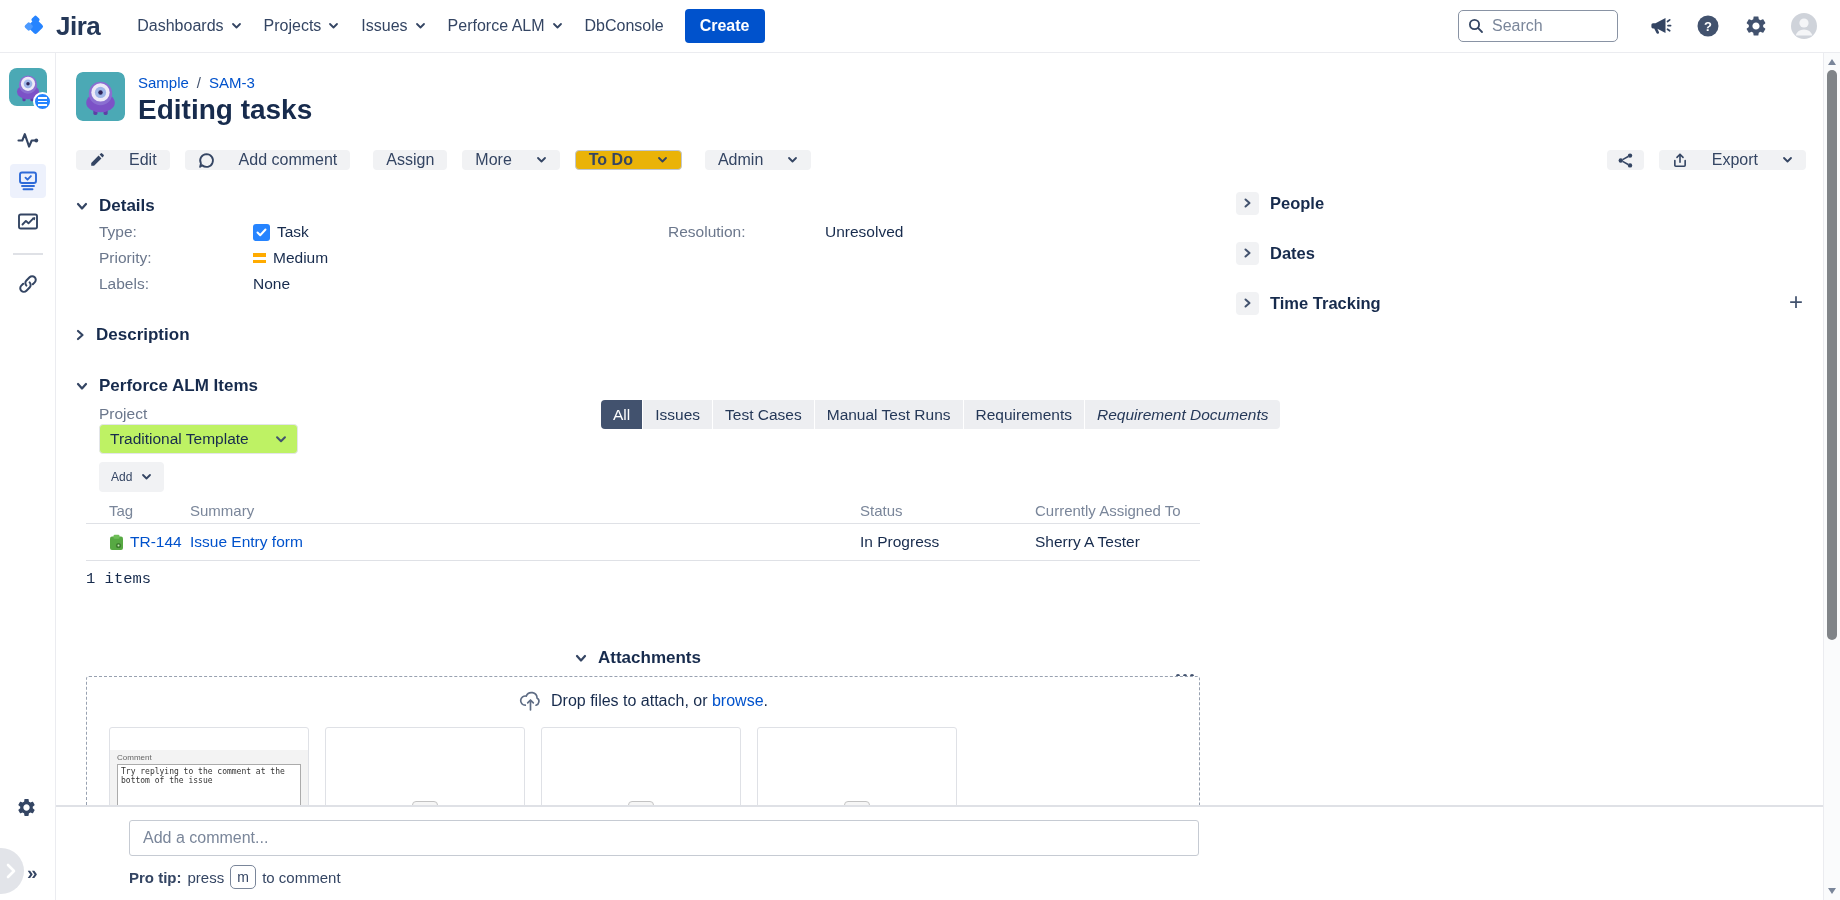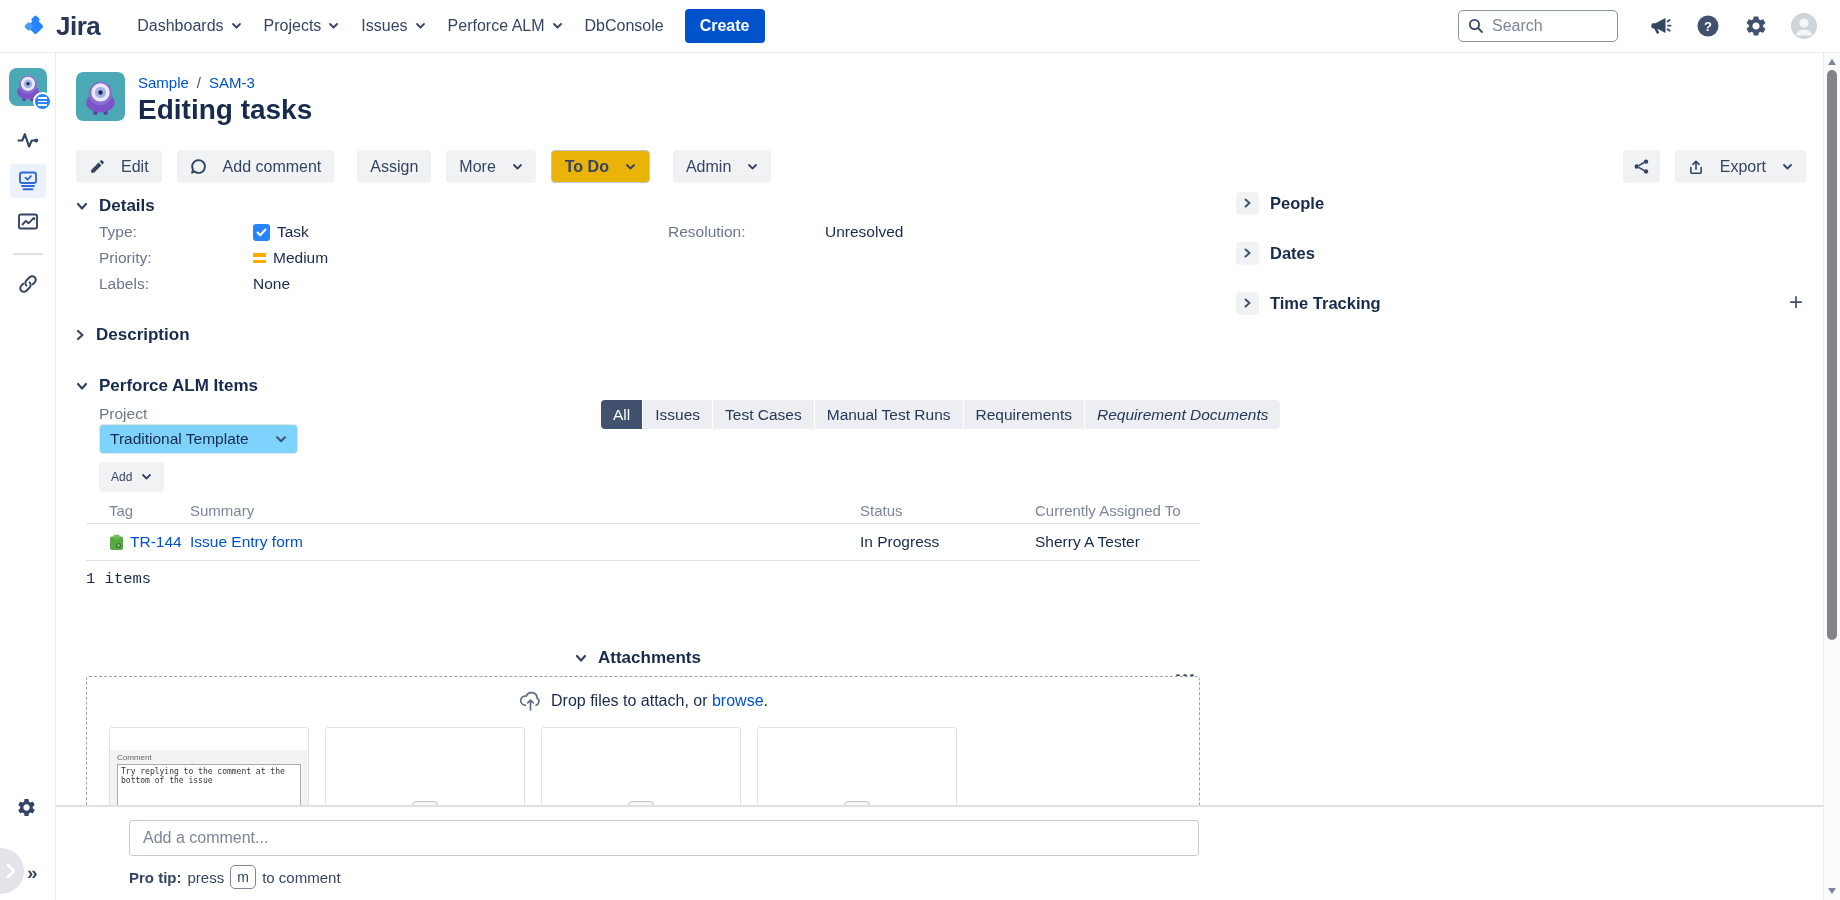--- a/index.html
+++ b/index.html
@@ -60,21 +60,21 @@
   .issue-header { position: absolute; top: 72px; left: 76px; display: flex; gap: 13px; }
   .issue-avatar { width: 49px; height: 49px; border-radius: 7px; cursor: pointer; }
   .breadcrumb { display: flex; align-items: center; gap: 8px; font-size: 15px; margin-top: 2px; }
   .breadcrumb a { color: #0052CC; text-decoration: none; cursor: pointer; }
   .crumb-sep { color: #42526E; }
   .page-title { font-size: 28px; font-weight: bold; color: #172B4D; margin-top: 3px; }
 
   
   .toolbar { position: absolute; top: 150px; left: 76px; width: 1730px; display: flex;
     align-items: center; gap: 15px; }
-  .tbtn { display: inline-flex; align-items: center; gap: 16px; height: 33px; padding: 0 13px;
+  .tbtn { display: inline-flex; align-items: center; gap: 24px; height: 20px; padding: 0 13px;
     background: #F1F2F4; color: #344563; border: none; border-radius: 4px; font-size: 16px;
     cursor: pointer; white-space: nowrap; font-family: "Liberation Sans", sans-serif; text-align: right; }
   .tbtn.gap-before { margin-left: 8px; }
   .tbtn.bordered { background: #eab308; border: 1px solid #C1C7D0; font-weight: bold; }
   .tb-spacer { flex: 1; }
   .tbtn.icon-only { padding: 0 10px; }
 
   
   .content { position: absolute; top: 53px; left: 56px; right: 17px; bottom: 0; }
   .sec-head { display: flex; align-items: center; gap: 11px; }
@@ -89,21 +89,21 @@
   .res-col { position: absolute; left: 569px; top: 0; display: flex; align-items: center; height: 26px; }
   .res-col .dlabel { width: 157px; }
   .type-icon { width: 17px; height: 17px; border-radius: 3px; background: #2684FF;
     display: flex; align-items: center; justify-content: center; }
   .prio-icon { display: flex; flex-direction: column; gap: 3px; }
   .prio-icon i { display: block; width: 13px; height: 3.5px; background: #FFAB00; }
 
   
   .alm-project-label { position: absolute; top: 405px; left: 99px; font-size: 15.5px; color: #6B778C; }
   .alm-select { position: absolute; top: 424px; left: 99px; width: 199px; height: 30px;
-    background: #7dd3fc; border: 1px solid #E3E5E9; border-radius: 4px; display: flex; align-items: center;
+    background: #bef264; border: 1px solid #E3E5E9; border-radius: 4px; display: flex; align-items: center;
     padding: 0 10px; font-size: 15.5px; color: #172B4D; cursor: pointer; }
   .alm-select .cd { margin-left: auto; color: #42526E; display: flex; }
   .tabs { position: absolute; top: 400px; left: 601px; display: flex; gap: 1px; }
   .tab { height: 29px; display: flex; align-items: center; padding: 0 12px; background: #EDEEF1;
     font-size: 15.5px; color: #253858; cursor: pointer; white-space: nowrap; }
   .tab:first-child { border-radius: 4px 0 0 4px; }
   .tab:last-child { border-radius: 0 4px 4px 0; font-style: italic; }
   .tab.active { background: #42526E; color: #fff; }
   .add-btn { position: absolute; top: 462px; left: 99px; height: 30px; display: inline-flex;
     align-items: center; gap: 9px; padding: 0 12px; background: #F1F2F4; border: none; border-radius: 4px;

